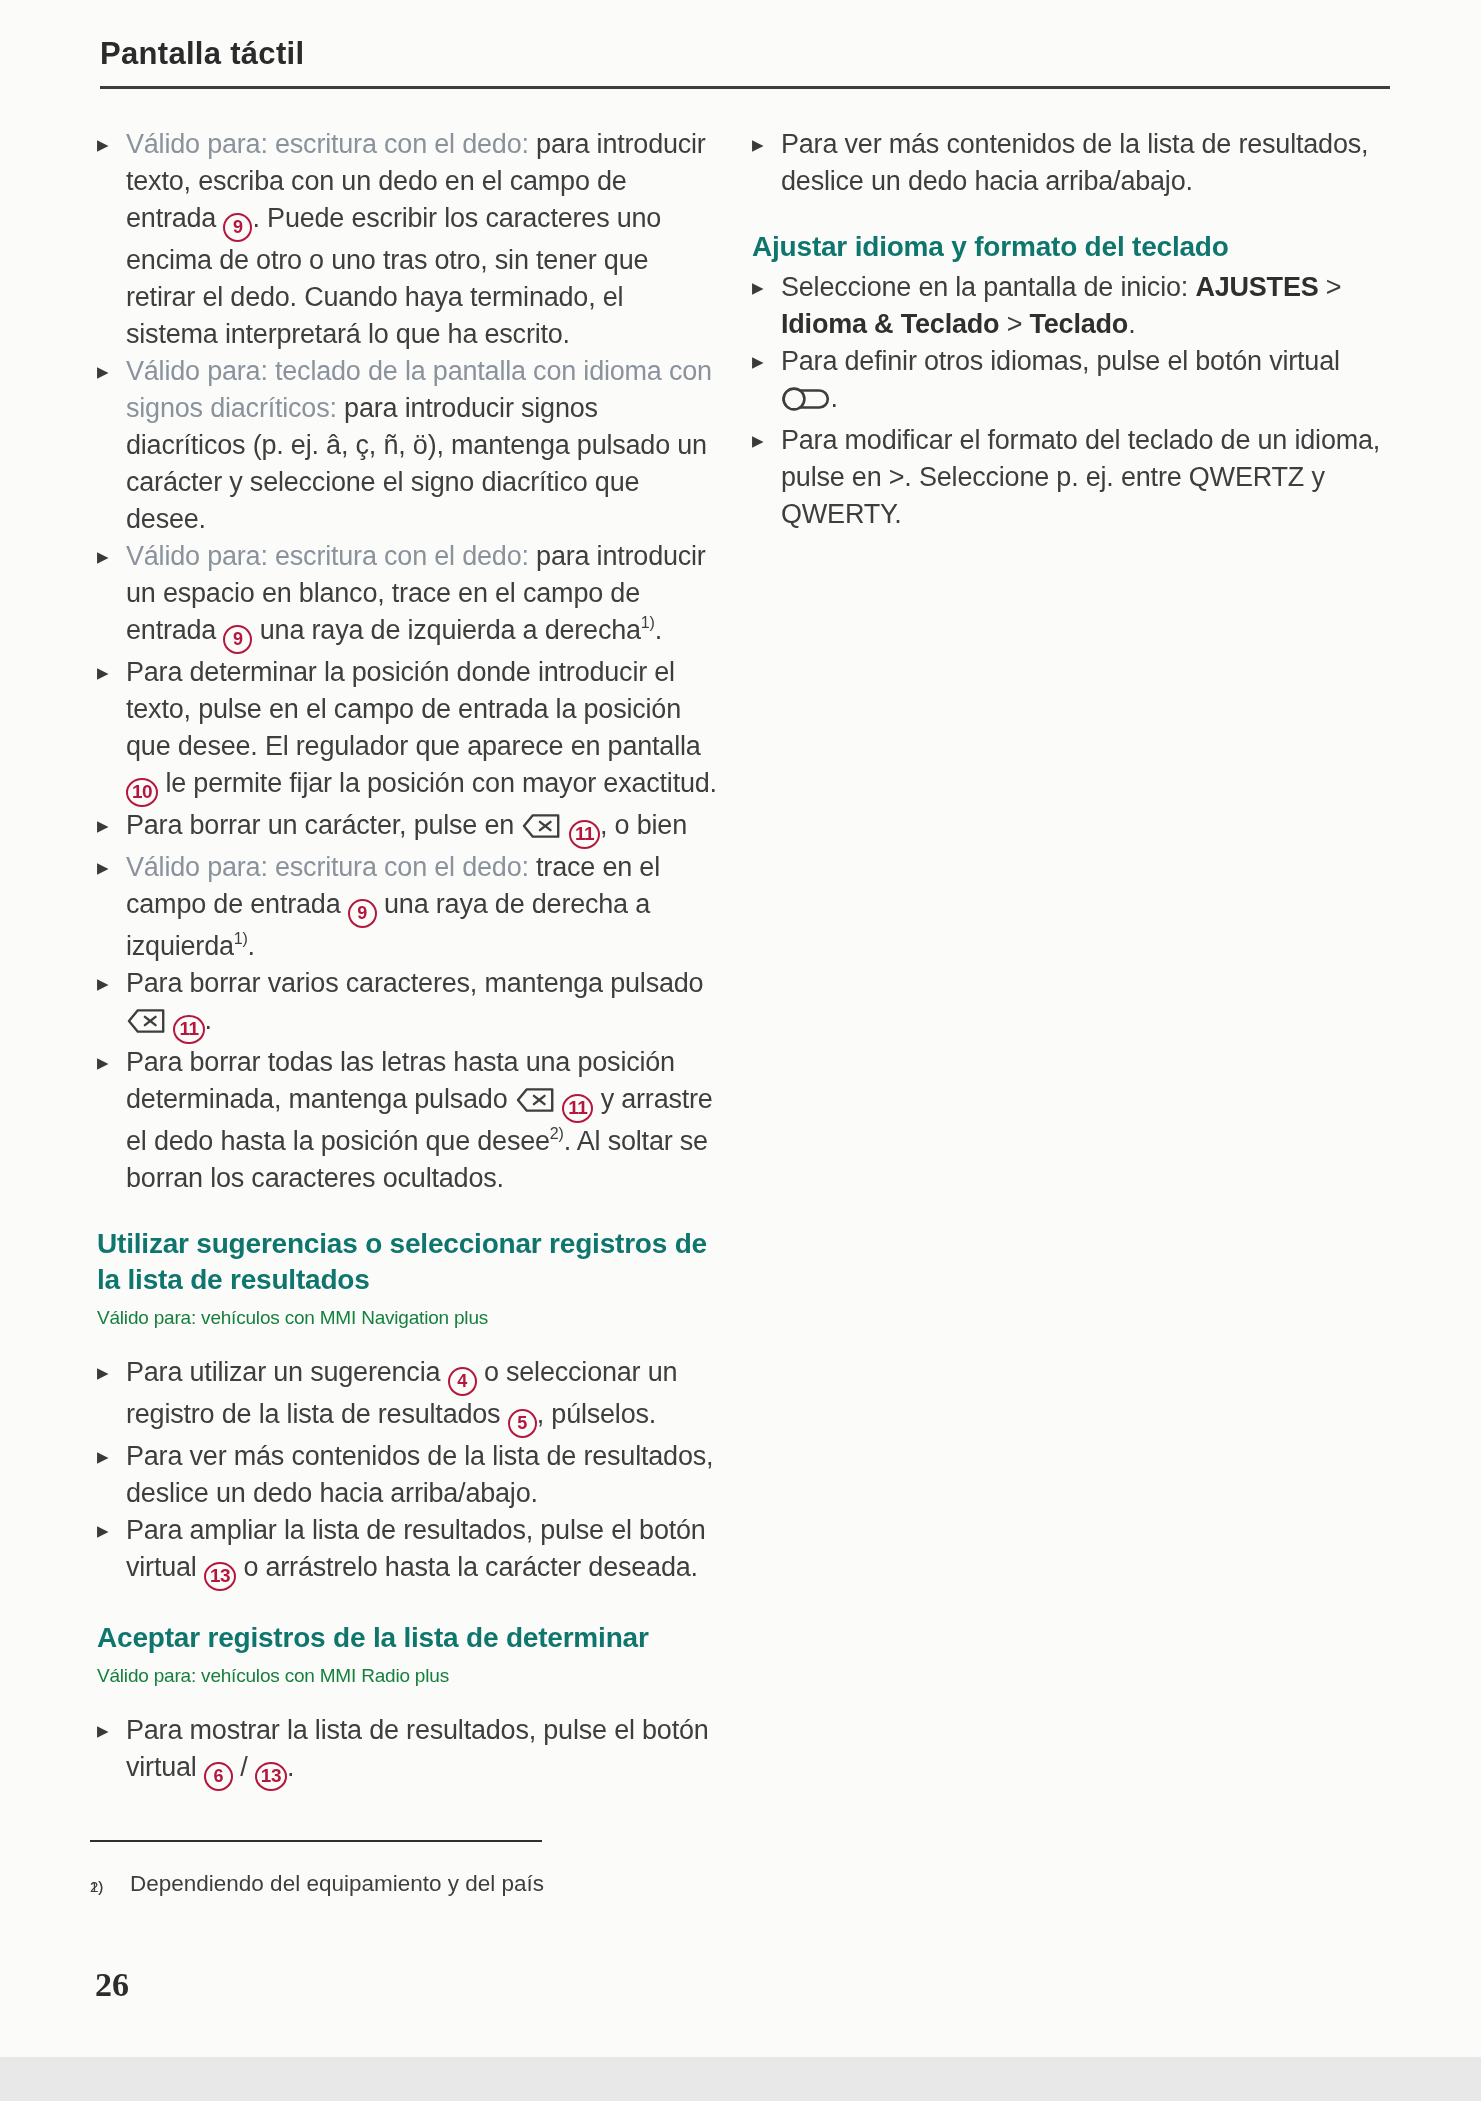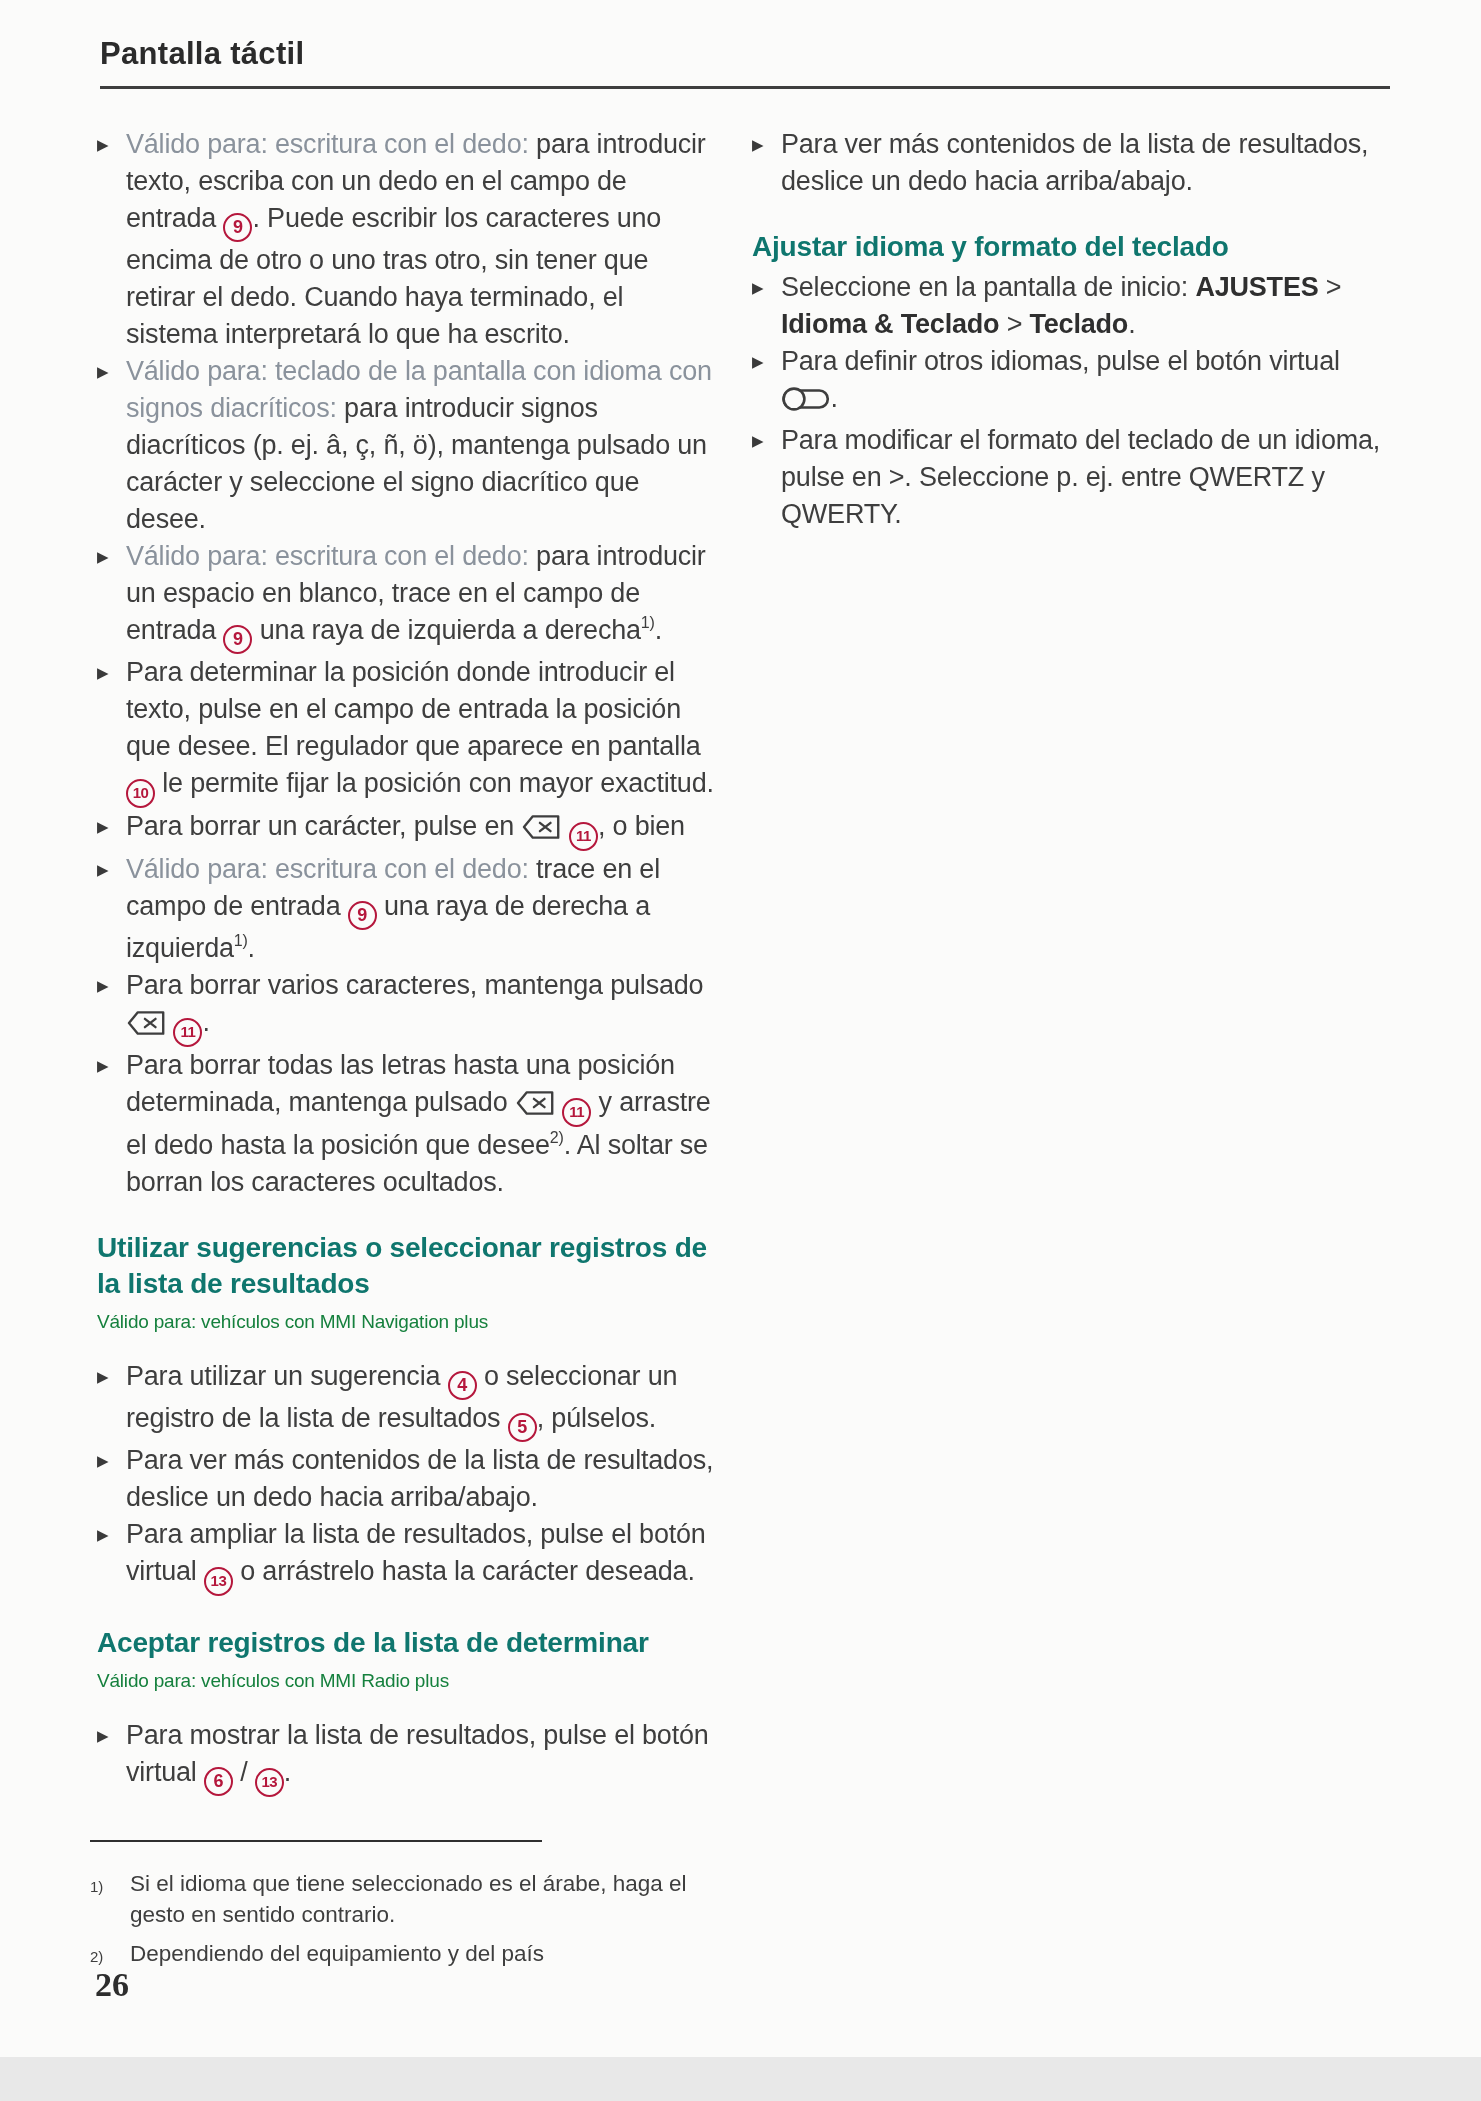--- a/index.html
+++ b/index.html
@@ -45,21 +45,21 @@
   .vp-line{
     color:#15803d;font-size:19px;line-height:32px;margin:2px 0 20px 0;
   }
   .ref{
     display:inline-block;box-sizing:border-box;
     min-width:29px;height:29px;padding:0 2px;
     border:2.5px solid #b5173c;border-radius:50%;
     color:#b5173c;font-weight:700;font-size:18px;line-height:24px;
     text-align:center;vertical-align:-6px;
   }
-  .ref2{font-size:15px;letter-spacing:-0.5px;padding:0 4px;}
+  .ref2{font-size:19px;letter-spacing:-0.5px;padding:0 4px;}
   .fn-sup{
     font-size:16px;line-height:0;position:relative;top:-1px;vertical-align:super;
   }
   .inl-icon{display:inline-block;vertical-align:-5px;color:#3e3e3e;}
   .inl-icon svg{display:inline-block;height:26px;width:auto;}
   .footnotes{position:absolute;left:90px;top:1840px;width:600px;}
   .fn-rule{width:452px;height:2px;background:#2f2f2f;margin:0 0 26px 0;}
   .fn{position:relative;padding-left:40px;font-size:22.5px;line-height:31px;color:#3e3e3e;margin-bottom:8px;width:560px;}
   .fn-m{position:absolute;left:0;top:3px;font-size:15px;}
   .page-number{
@@ -124,21 +124,20 @@
                 <circle cx="10" cy="10" r="8" fill="#fbfbfa" stroke="currentColor" stroke-width="2"></circle>
               </svg></span><span class="">.</span></span></div>
         <div class="bullet"><span class="tri">▶</span><span><span class="">Para modificar el formato del teclado de un idioma, pulse en &gt;. Seleccione p. ej. entre QWERTZ y QWERTY.</span></span></div>
       </div>
   </div>
 
   <div class="footnotes">
     <div class="fn-rule"></div>
     <div class="fn">
       <span class="fn-m">1)</span>
-      <span>Si el idioma que tiene seleccionado es el árabe, haga el gesto en sentido contrario.</span>
     </div>
     <div class="fn">
       <span class="fn-m">2)</span>
       <span>Dependiendo del equipamiento y del país</span>
     </div>
   </div>
 
   <div class="page-number">26</div>
 
 </div>

